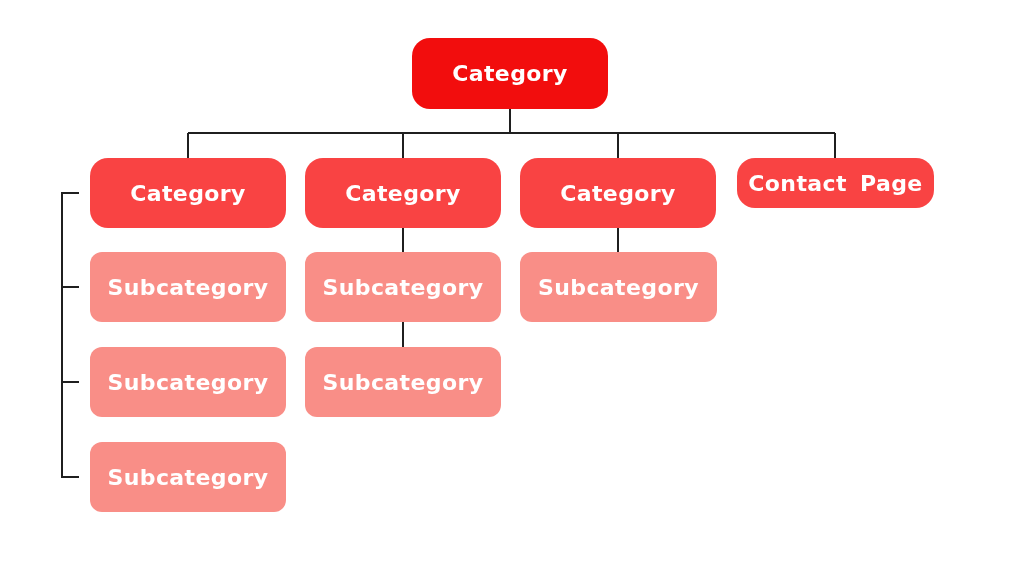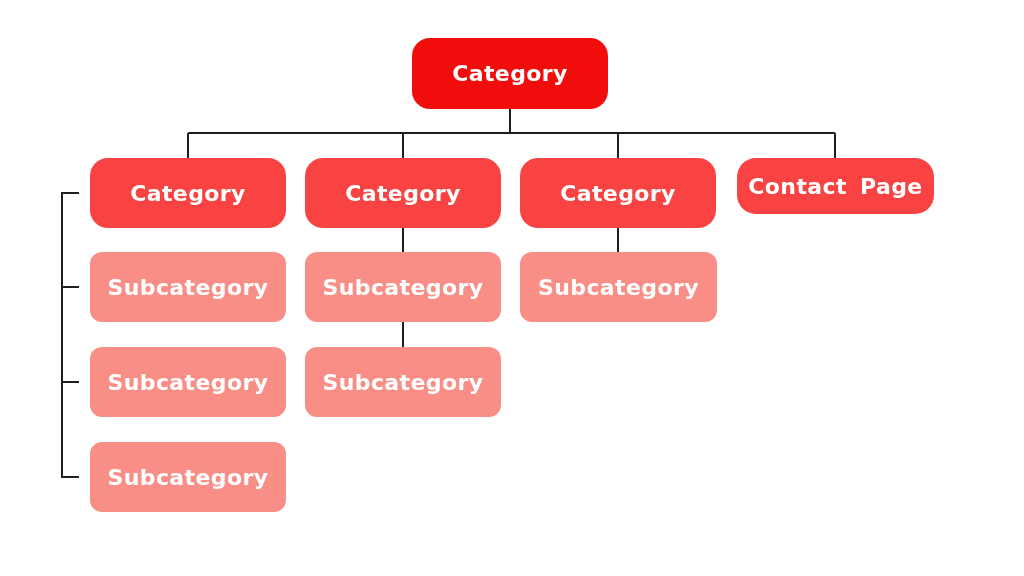--- a/index.html
+++ b/index.html
@@ -73,21 +73,21 @@
 
   <div class="node node--category" style="left:90px;top:158px;width:196px;height:70px;">
     <span>Category</span>
   </div>
   <div class="node node--category" style="left:305px;top:158px;width:196px;height:70px;">
     <span>Category</span>
   </div>
   <div class="node node--category" style="left:520px;top:158px;width:196px;height:70px;">
     <span>Category</span>
   </div>
-  <div class="node node--category" style="left:737px;top:158px;width:197px;height:56px;border-radius:19px;">
+  <div class="node node--category" style="left:737px;top:158px;width:197px;height:50px;">
     <span>Contact Page</span>
   </div>
 
   <div class="node node--subcategory" style="left:90px;top:252px;width:196px;height:70px;">
     <span>Subcategory</span>
   </div>
   <div class="node node--subcategory" style="left:90px;top:347px;width:196px;height:70px;">
     <span>Subcategory</span>
   </div>
   <div class="node node--subcategory" style="left:90px;top:442px;width:196px;height:70px;">

